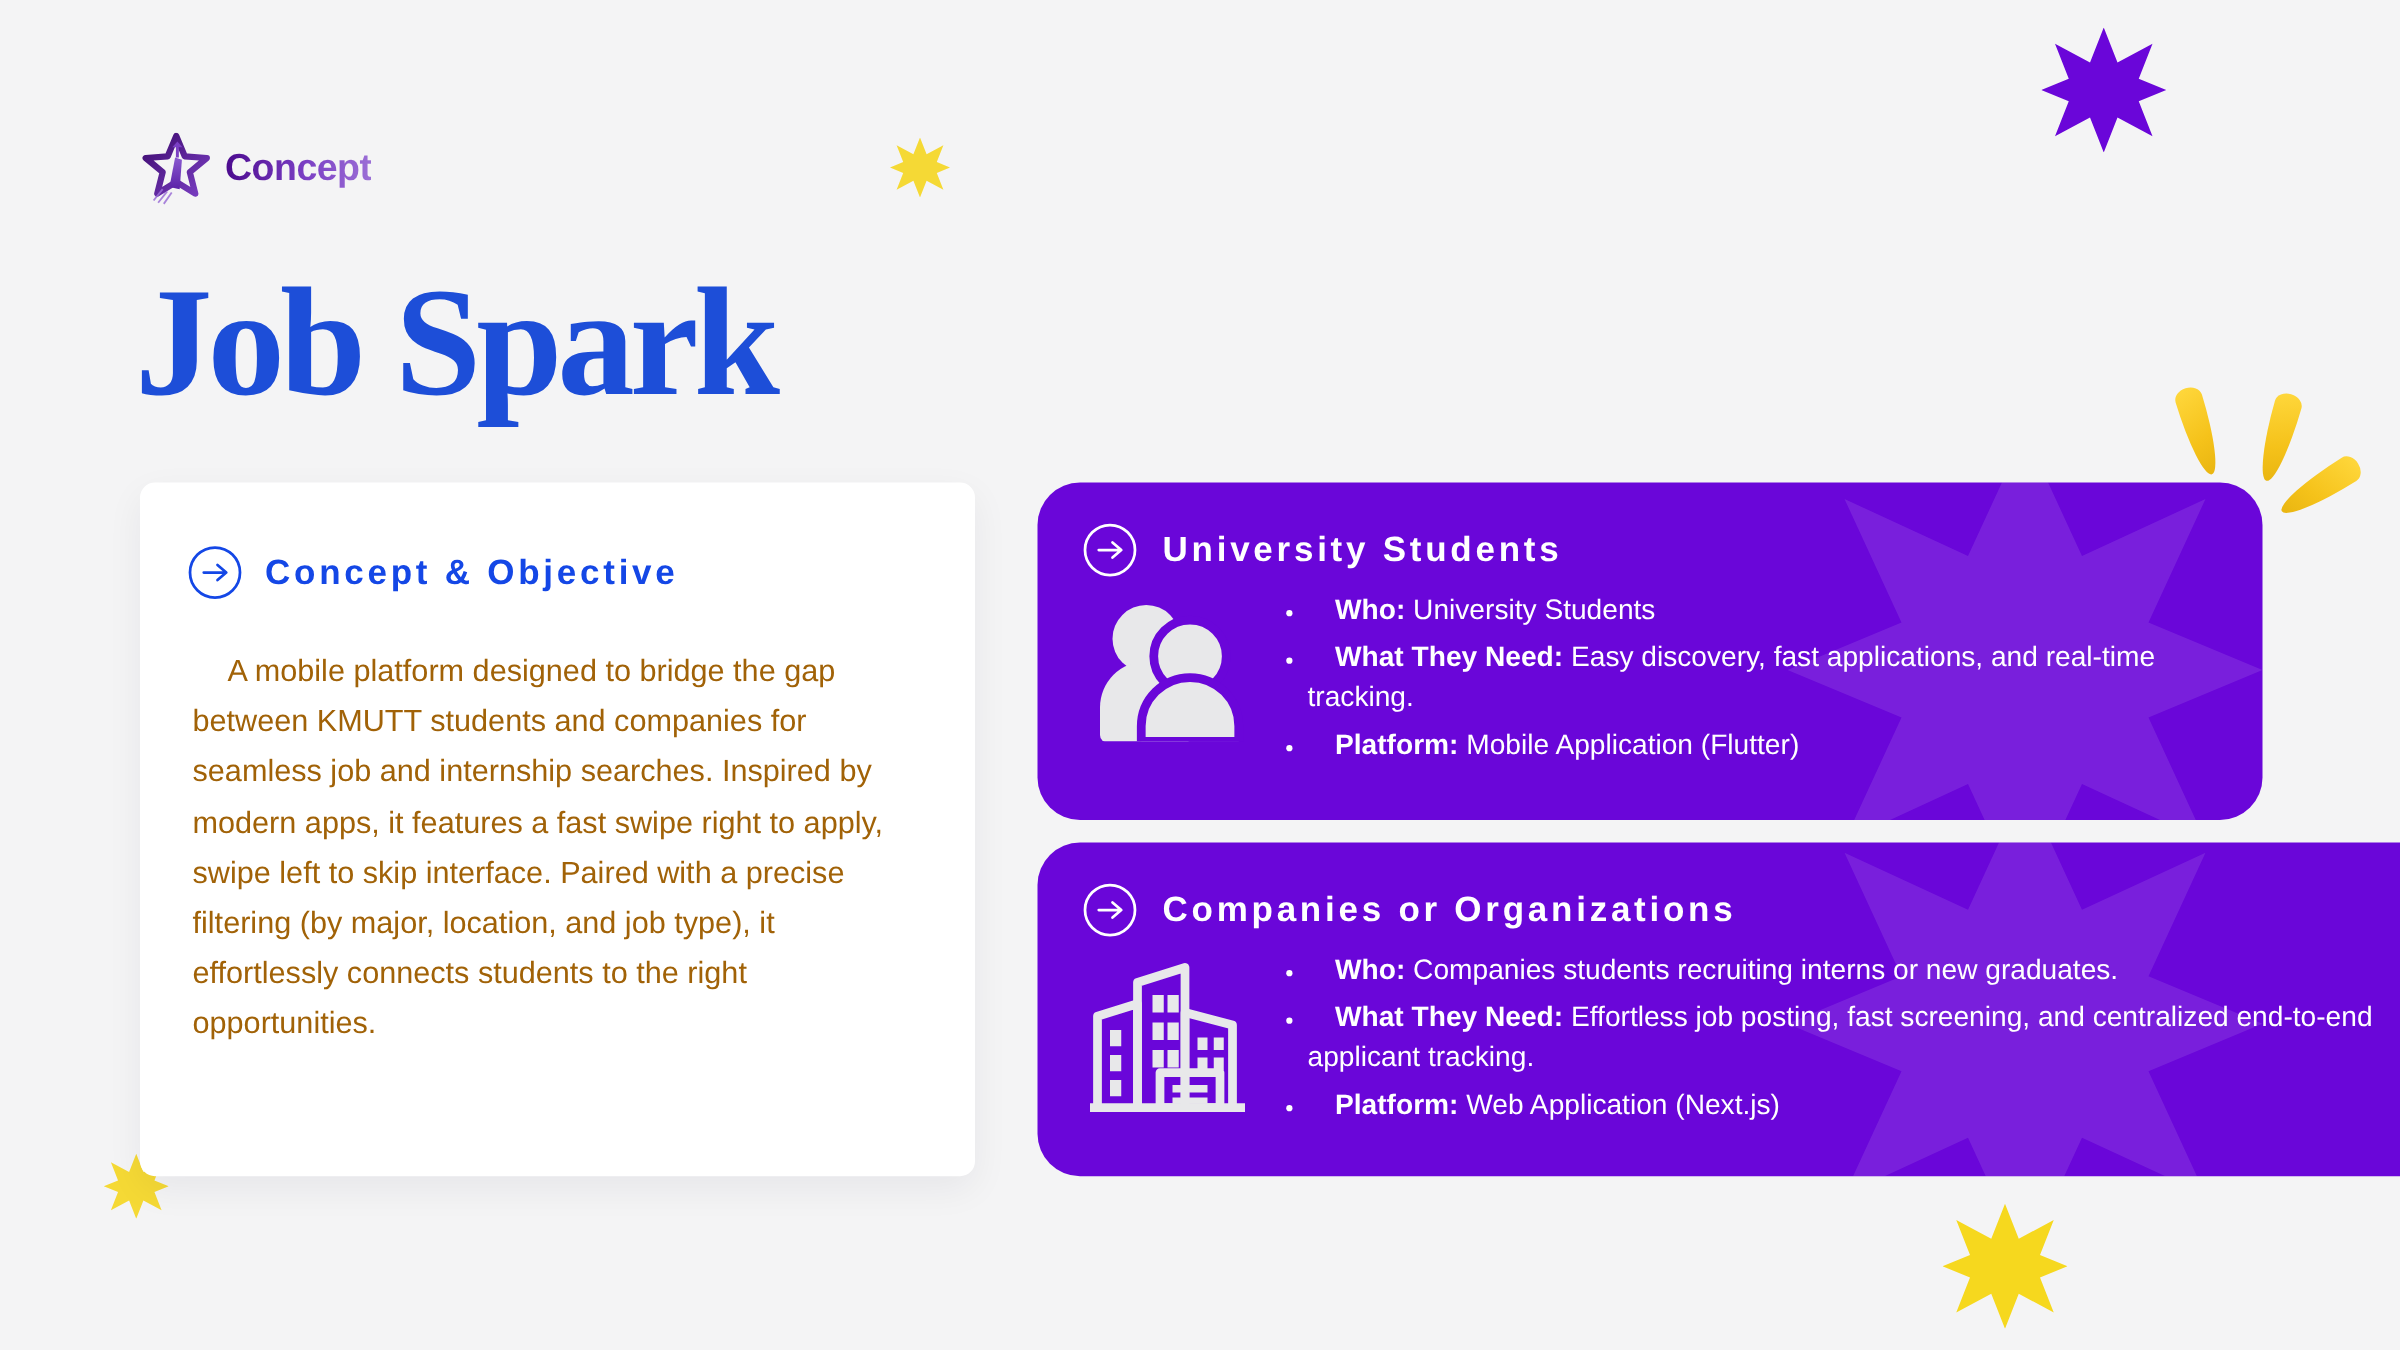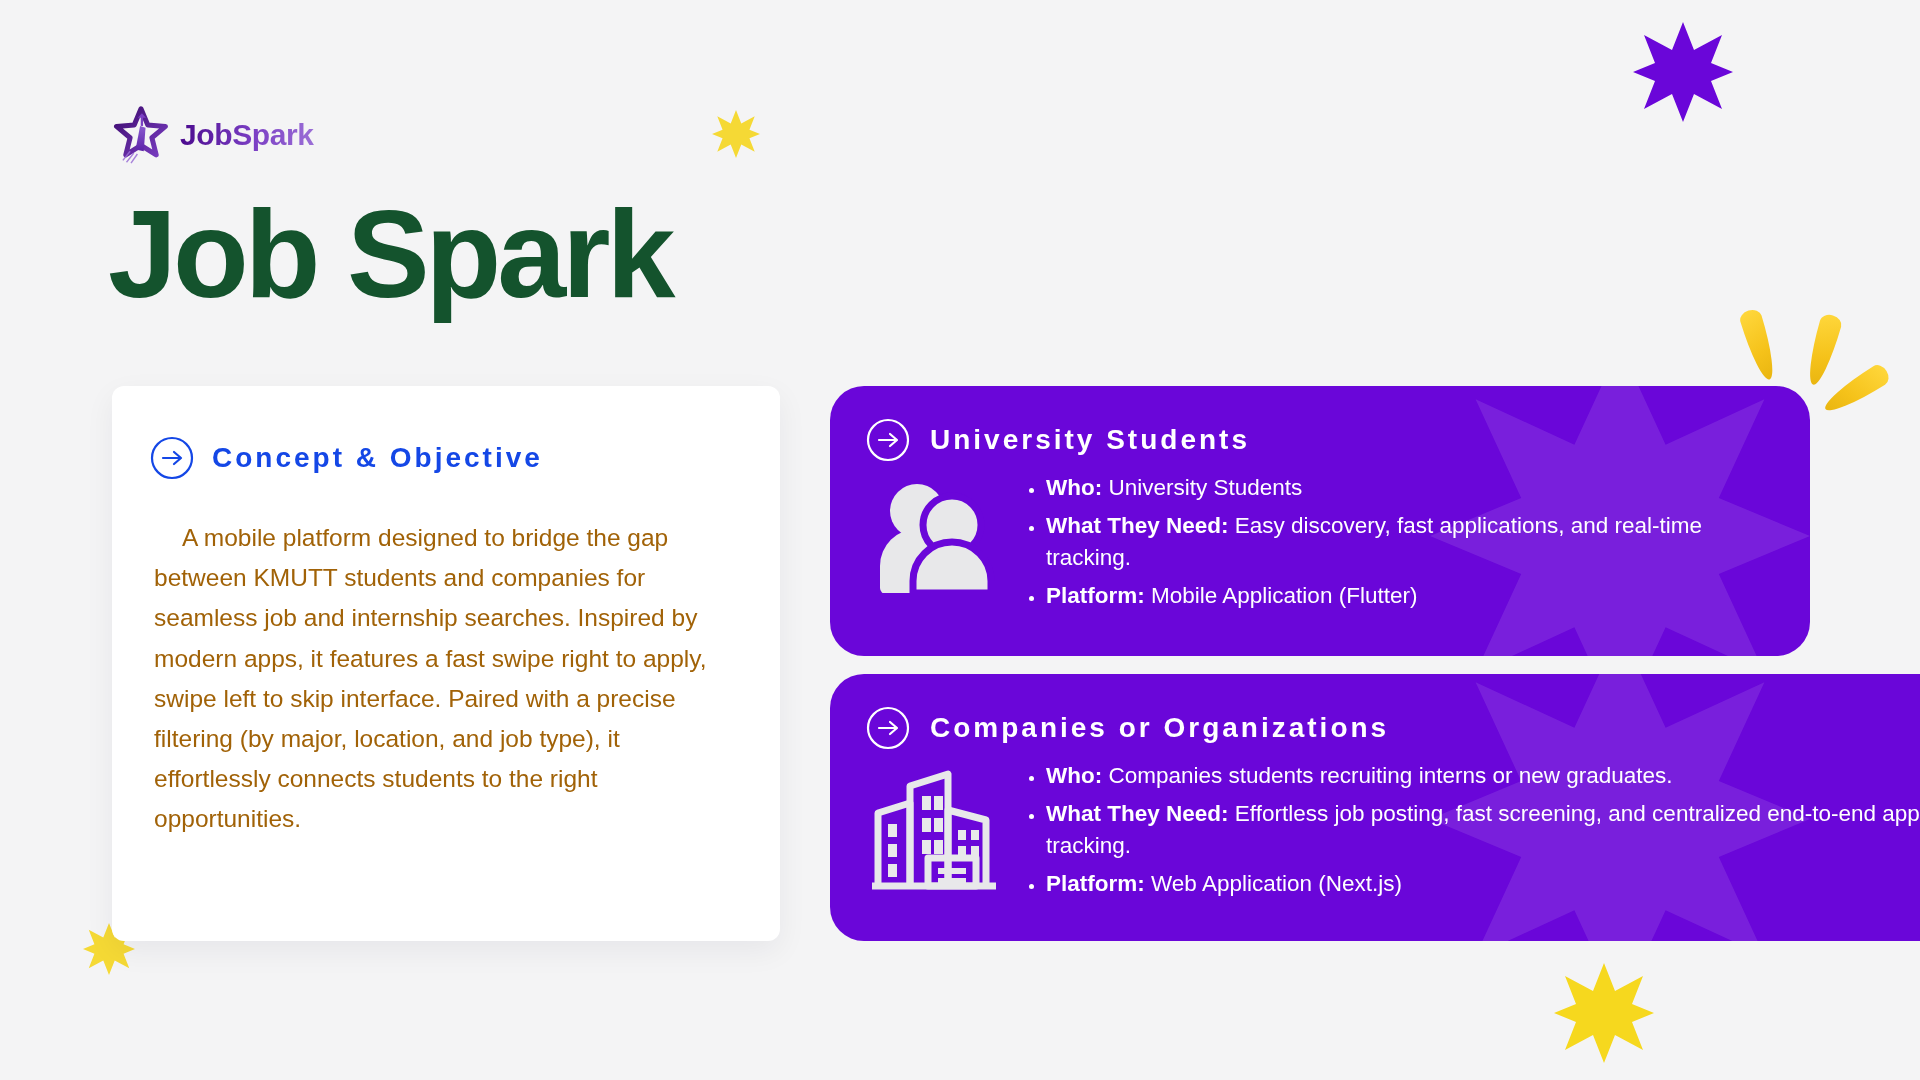--- a/index.html
+++ b/index.html
@@ -36,24 +36,24 @@
 
   
   .logo-row{position:absolute;left:112px;top:106px;display:flex;align-items:center;gap:10px;}
   .logo-mark{width:58px;height:58px;position:relative;}
   .logo-text{font-size:30px;font-weight:bold;letter-spacing:-.4px;
              background:linear-gradient(90deg,#4b0a8e 0%,#7b3fc4 55%,#9b6fd6 100%);
              -webkit-background-clip:text;background-clip:text;color:transparent;}
 
   
   .hero-title{
-    position:absolute;left:108px;top:192px;
+    position:absolute;left:108px;top:212px;
     font-size:124px;line-height:1;font-weight:bold;
-    letter-spacing:-4px;color:#14532d;
-    font-family:Liberation Sans, sans-serif;
+    letter-spacing:-4px;color:#1d4ed8;
+    font-family:Liberation Serif, serif;
   }
 
   
   .card-white{
     position:absolute;left:112px;top:386px;width:668px;height:555px;
     background:#fff;border-radius:12px;
     box-shadow:0 10px 30px rgba(20,20,50,.06);
   }
   .card-head{display:flex;align-items:center;gap:18px;padding:50px 0 0 38px;}
   .circ-arrow{width:44px;height:44px;flex:none;}
@@ -72,21 +72,21 @@
   .pc-head{display:flex;align-items:center;gap:20px;padding:32px 0 0 36px;position:relative;z-index:2;}
   .head-white{font-size:28px;font-weight:bold;color:#fff;letter-spacing:3px;}
   .pc-body{display:flex;align-items:flex-start;gap:18px;padding:10px 36px 0 34px;position:relative;z-index:2;}
   .pc-icon{flex:none;width:140px;display:flex;justify-content:center;padding-top:6px;}
   ul.bullets{margin:0;padding:0 0 0 24px;list-style:disc;}
   ul.bullets li{
     color:#fff;font-size:22.5px;line-height:1.42;margin-bottom:6px;
     font-family:"Liberation Sans", sans-serif;
   }
   ul.bullets li::marker{font-size:18px;}
-  ul.bullets b{font-weight:bold;}
+  ul.bullets b{font-weight:bold;margin-left:22px;}
 </style>
 </head>
 <body>
 
 <div class="stage">
 
   <div class="deco star8 deco-purple-star"></div>
   <div class="deco star8 deco-yellow-star-1"></div>
   <div class="deco star8 deco-yellow-star-2"></div>
   <div class="deco star8 deco-yellow-star-3"></div>
@@ -114,21 +114,21 @@
         <path d="M26 48 L31 22 L37 24 L35 50 Z" fill="url(#lg2)"></path>
         <path d="M33 22 L33 10" stroke="#7b3fc4" stroke-width="2.6"></path>
         <path d="M33 8 l4.5 5 h-9 Z" fill="#7b3fc4"></path>
         <g stroke="#9b6fd6" stroke-width="1.6" opacity=".85">
           <path d="M24 52 L16 62"></path>
             <path d="M28 53 L21 63"></path>
             <path d="M20 50 L12 60"></path>
         </g>
       </svg>
     </span>
-    <span class="logo-text">JobSpark</span>
+    <span class="logo-text">Concept</span>
   </div>
 
   <div class="hero-title">Job Spark</div>
 
   <div class="card-white">
     <div class="card-head">
       <span class="circ-arrow">
         <svg width="44" height="44" viewBox="0 0 44 44">
           <circle cx="22" cy="22" r="20" fill="none" stroke="#1447e6" stroke-width="2.2"></circle>
           <path d="M13 22 H30 M24 16 L31 22 L24 28" fill="none" stroke="#1447e6" stroke-width="2.2" stroke-linecap="round" stroke-linejoin="round"></path>

